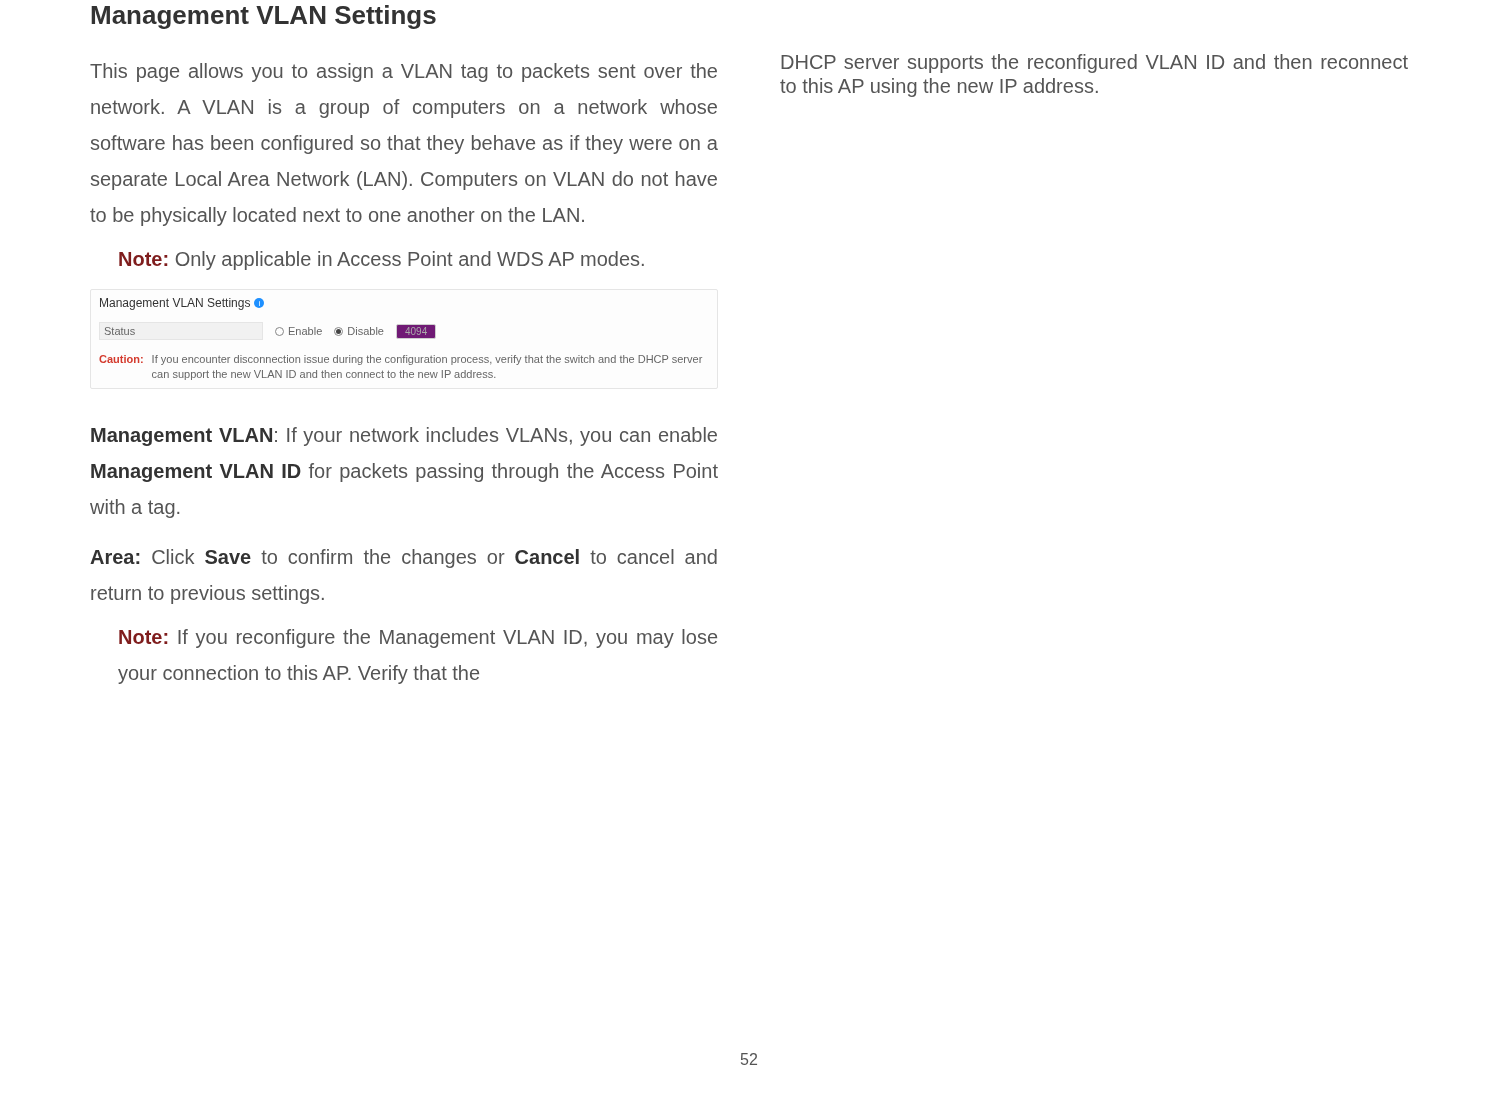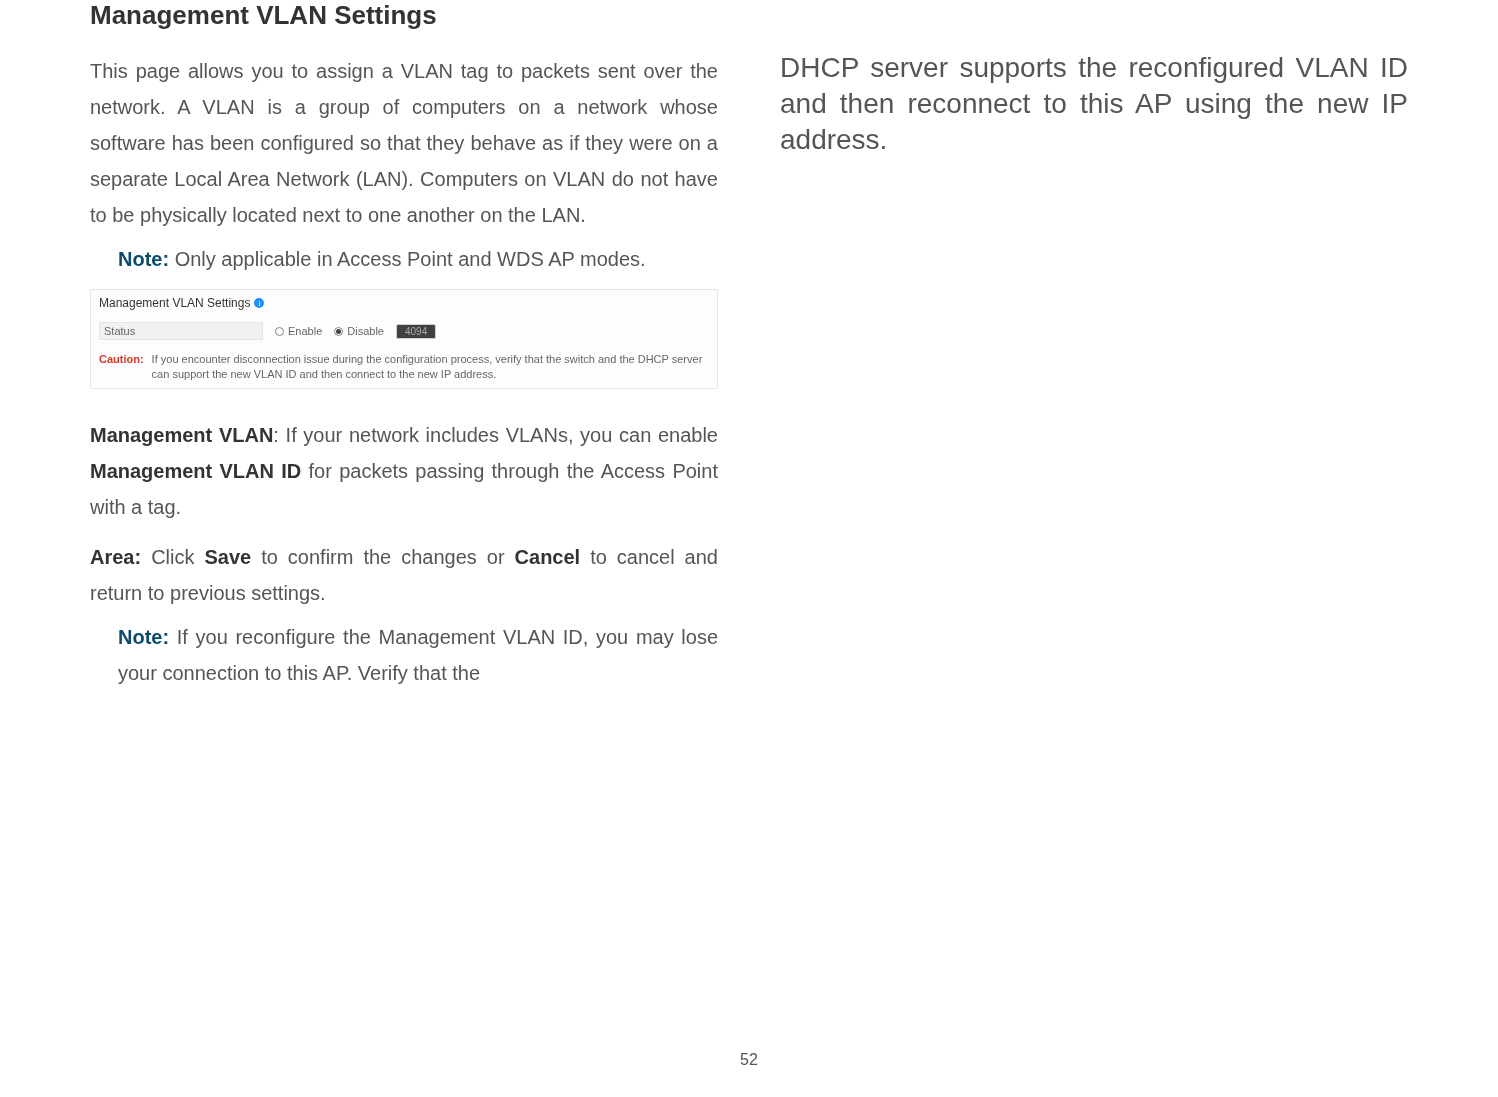--- a/index.html
+++ b/index.html
@@ -40,21 +40,21 @@
     .note {
       font-size: 20px;
       line-height: 36px;
       color: #555555;
       text-align: justify;
       padding-left: 28px;
       margin-bottom: 12px;
     }
     .note .bold {
       font-weight: bold;
-      color: #0c4a6e;
+      color: #7f1d1d;
     }
     .bold {
       font-weight: bold;
       color: #333333;
     }
     .screenshot {
       border: 1px solid #e5e5e5;
       background: #fdfdfd;
       margin: 8px 0 28px 0;
       padding: 6px 8px 6px 8px;
@@ -111,21 +111,21 @@
     }
     .radio.checked::after {
       content: "";
       width: 5px;
       height: 5px;
       border-radius: 50%;
       background: #444;
       display: block;
     }
     .vlan-id-box {
-      background: #404040;
+      background: #701a75;
       border: 1px solid #cfcfcf;
       padding: 1px 8px;
       color: #aaa;
       font-size: 10px;
       border-radius: 2px;
     }
     .caution-row {
       margin-top: 8px;
       font-size: 11px;
       line-height: 15px;
@@ -139,22 +139,22 @@
     }
     .page-number {
       position: absolute;
       bottom: 28px;
       left: 50%;
       transform: translateX(-50%);
       font-size: 16px;
       color: #555555;
     }
     .right-para {
-      font-size: 28px;
-      line-height: 36px;
+      font-size: 20px;
+      line-height: 24px;
       color: #555555;
       text-align: justify;
       padding-left: 0;
       margin-top: 50px;
     }
   </style>
 </head>
 <body>
 
 <div class="columns">

